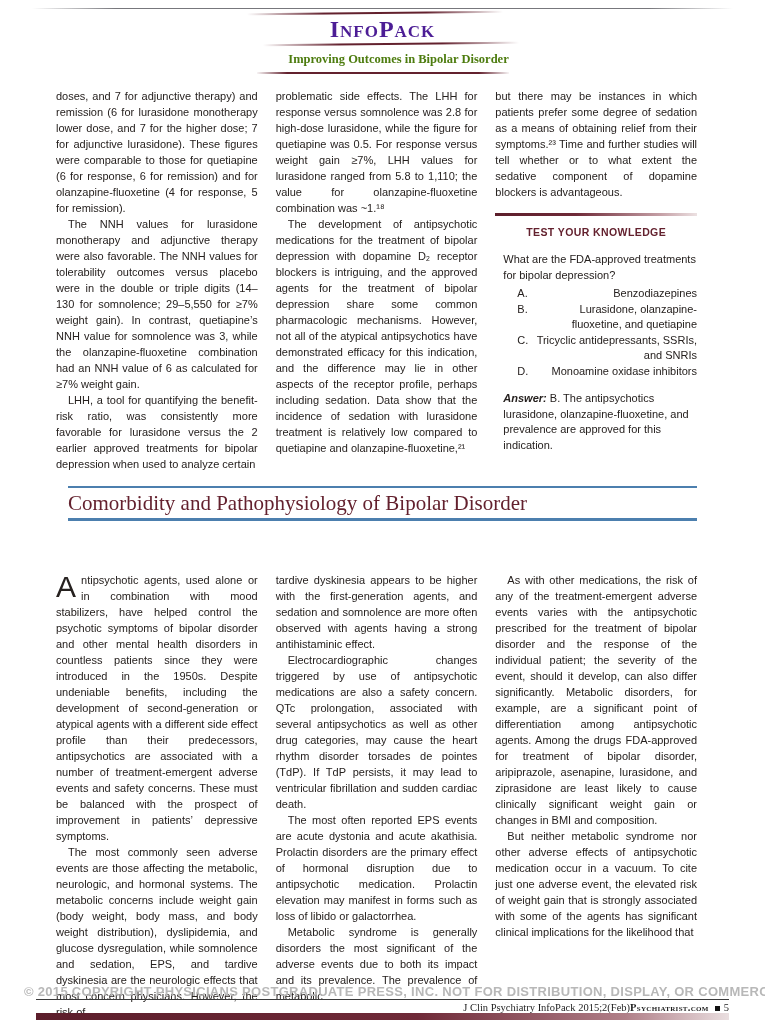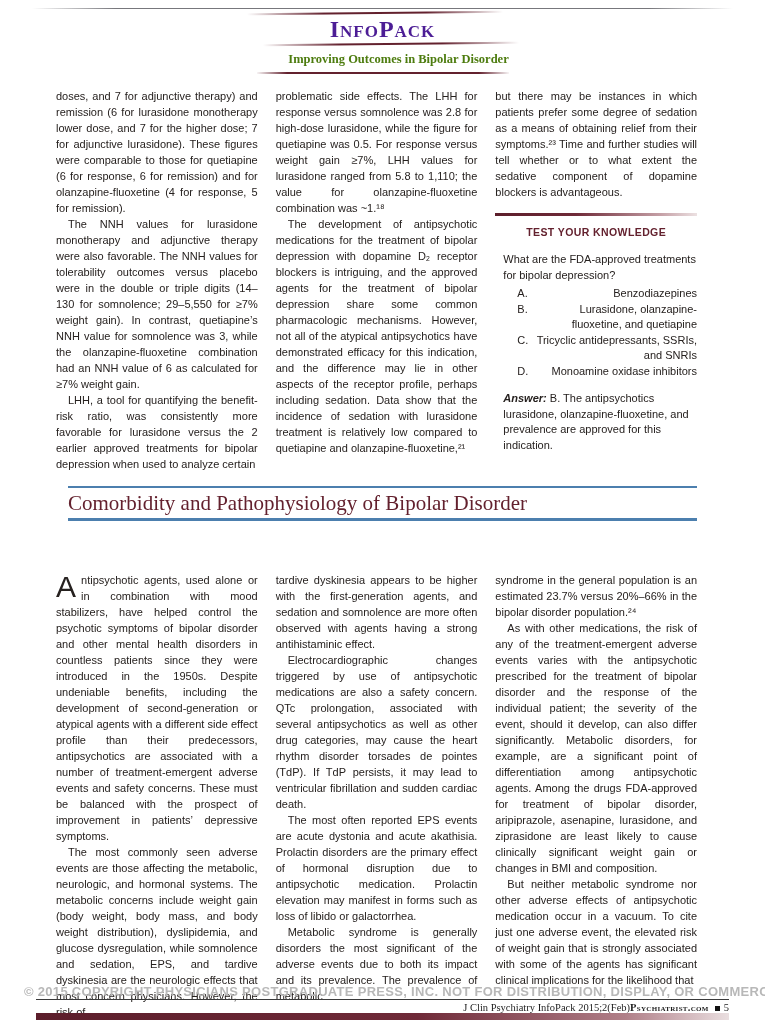--- a/index.html
+++ b/index.html
@@ -153,21 +153,20 @@
       <p><span class="dropcap">A</span><span>ntipsychotic agents, used alone or in combination with mood stabilizers, have helped control the psychotic symptoms of bipolar disorder and other mental health disorders in countless patients since they were introduced in the 1950s. Despite undeniable benefits, including the development of second-generation or atypical agents with a different side effect profile than their predecessors, antipsychotics are associated with a number of treatment-emergent adverse events and safety concerns. These must be balanced with the prospect of improvement in patients’ depressive symptoms.</span></p>
       <p class="indent">The most commonly seen adverse events are those affecting the metabolic, neurologic, and hormonal systems. The metabolic concerns include weight gain (body weight, body mass, and body weight distribution), dyslipidemia, and glucose dysregulation, while somnolence and sedation, EPS, and tardive dyskinesia are the neurologic effects that most concern physicians. However, the risk of</p>
     </div>
     <div class="col">
       <p>tardive dyskinesia appears to be higher with the first-generation agents, and sedation and somnolence are more often observed with agents having a strong antihistaminic effect.</p>
       <p class="indent">Electrocardiographic changes triggered by use of antipsychotic medications are also a safety concern. QTc prolongation, associated with several antipsychotics as well as other drug categories, may cause the heart rhythm disorder torsades de pointes (TdP). If TdP persists, it may lead to ventricular fibrillation and sudden cardiac death.</p>
       <p class="indent">The most often reported EPS events are acute dystonia and acute akathisia. Prolactin disorders are the primary effect of hormonal disruption due to antipsychotic medication. Prolactin elevation may manifest in forms such as loss of libido or galactorrhea.</p>
       <p class="indent">Metabolic syndrome is generally disorders the most significant of the adverse events due to both its impact and its prevalence. The prevalence of metabolic</p>
     </div>
     <div class="col">
-      <p>syndrome in the general population is an estimated 23.7% versus 20%–66% in the bipolar disorder population.²⁴</p>
       <p class="indent">As with other medications, the risk of any of the treatment-emergent adverse events varies with the antipsychotic prescribed for the treatment of bipolar disorder and the response of the individual patient; the severity of the event, should it develop, can also differ significantly. Metabolic disorders, for example, are a significant point of differentiation among antipsychotic agents. Among the drugs FDA-approved for treatment of bipolar disorder, aripiprazole, asenapine, lurasidone, and ziprasidone are least likely to cause clinically significant weight gain or changes in BMI and composition.</p>
       <p class="indent">But neither metabolic syndrome nor other adverse effects of antipsychotic medication occur in a vacuum. To cite just one adverse event, the elevated risk of weight gain that is strongly associated with some of the agents has significant clinical implications for the likelihood that</p>
     </div>
   </div>
 
   <div class="watermark">© 2015 COPYRIGHT PHYSICIANS POSTGRADUATE PRESS, INC. NOT FOR DISTRIBUTION, DISPLAY, OR COMMERCIAL PURPOSES.</div>
   <div class="footer-rule"></div>
   <div class="footer-row">
     <span>J Clin Psychiatry InfoPack 2015;2(Feb)</span>
     <span>

